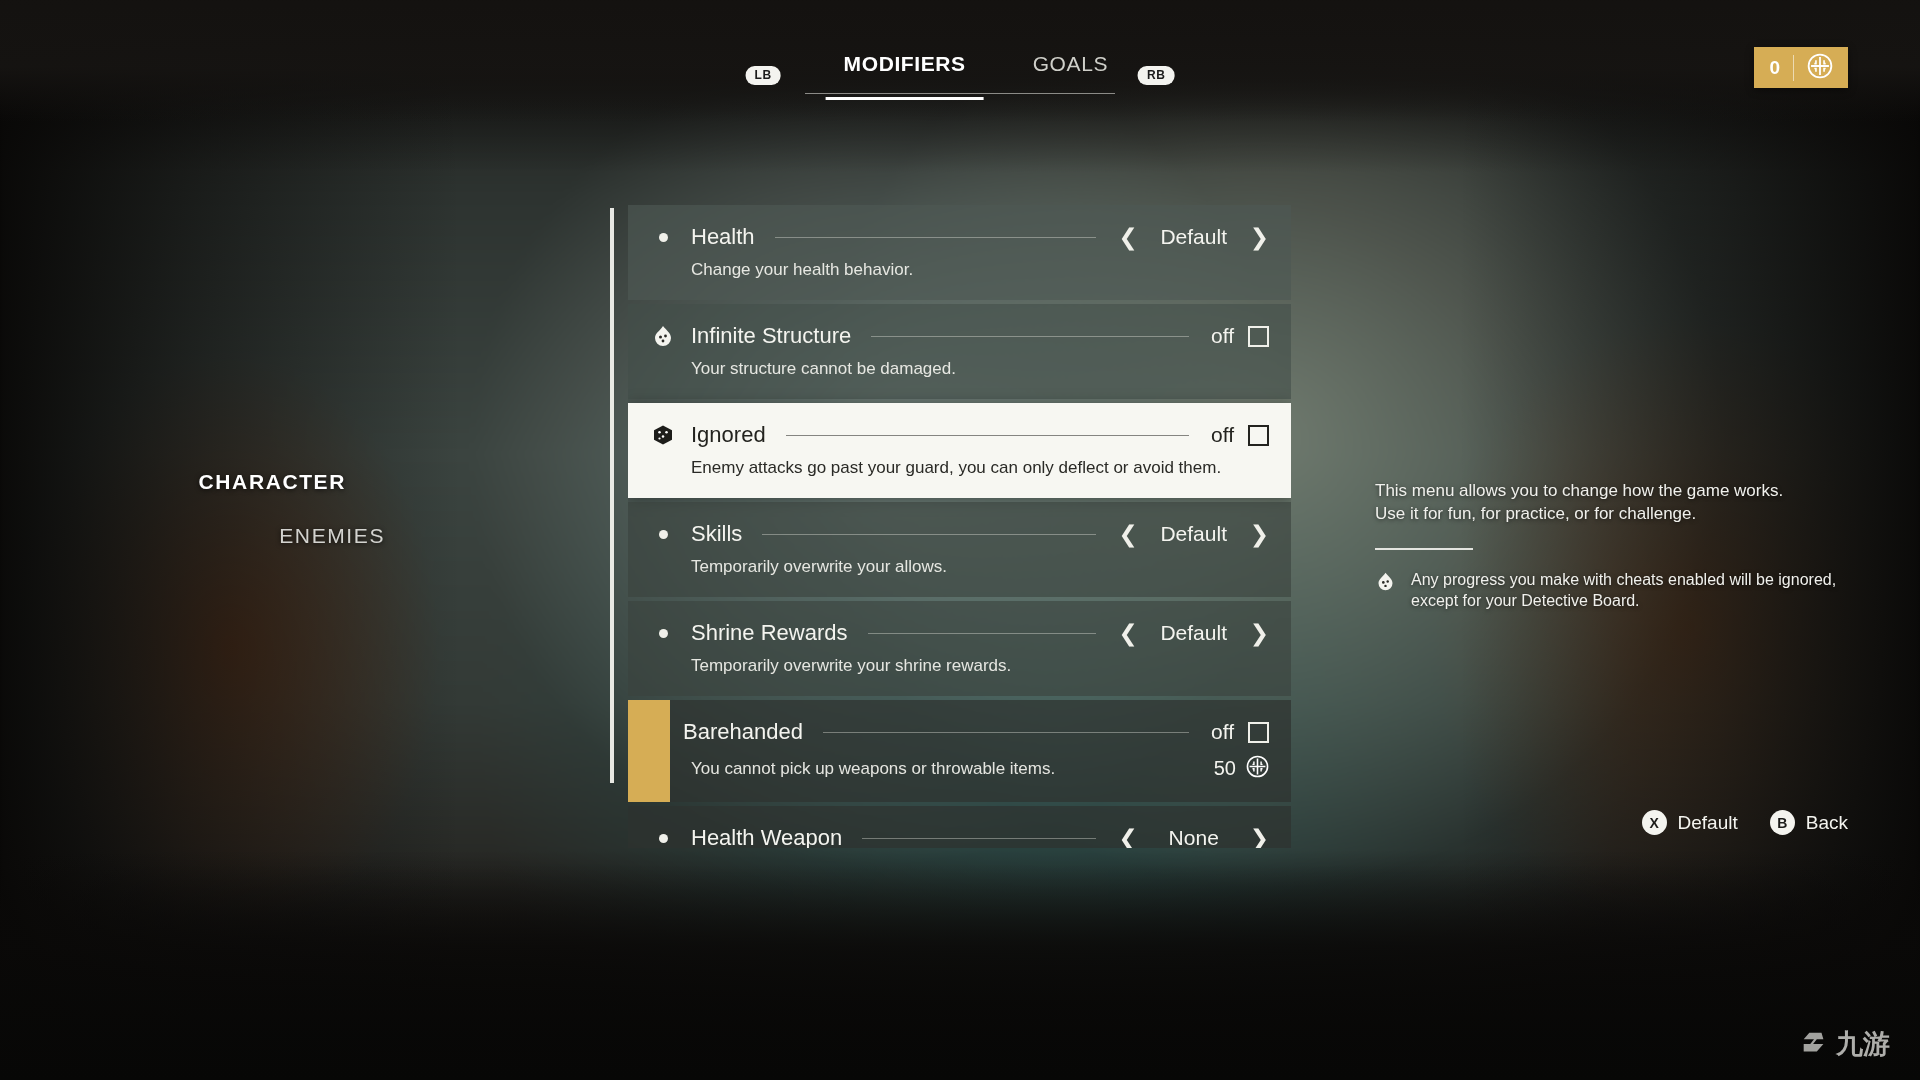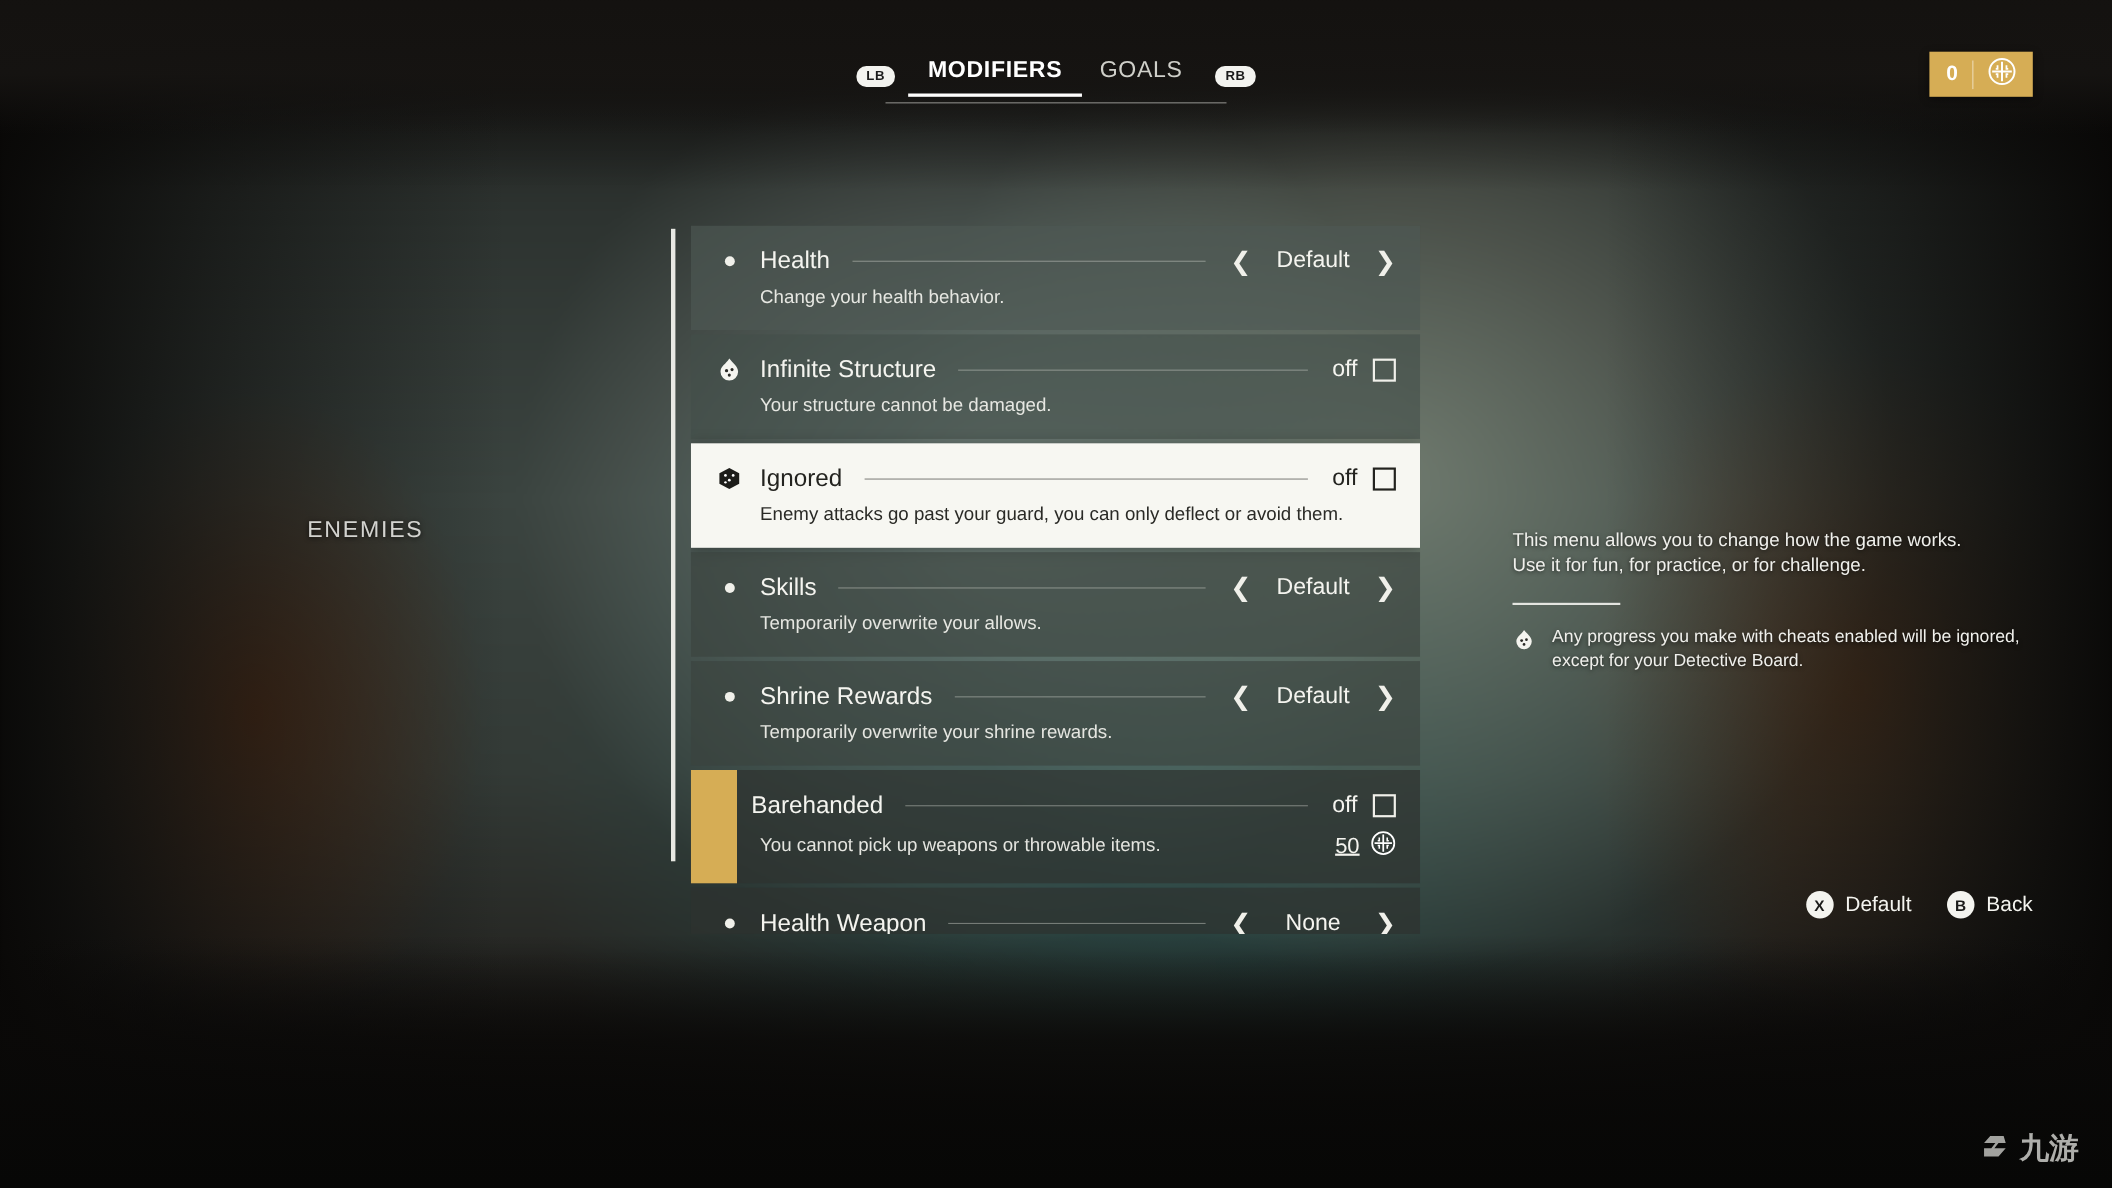--- a/index.html
+++ b/index.html
@@ -63,22 +63,22 @@
   .bumper {
     background: #f3f3ef; color: #1b1b1b;
     border-radius: 9px;
     font-size: 12px; font-weight: bold;
     padding: 3px 9px 4px 9px;
     letter-spacing: 0.5px;
     line-height: 1;
   }
   .tab {
     font-size: 21px; letter-spacing: 0.6px;
-    color: #cfcfc9; padding: 2px 4px 12px 4px;
-    position: relative; white-space: nowrap;
+    color: #cfcfc9; padding: 2px 4px 24px 4px;
+    position: relative; white-space: nowrap; margin-left: 33px;
   }
   .tab.active {
     color: #ffffff; font-weight: bold;
   }
   .tab.active::after {
     content: ""; position: absolute;
     left: -14px; right: -14px; bottom: 0; height: 3px;
     background: #ffffff;
   }
   .tabs-underline {
@@ -205,21 +205,21 @@
     padding: 10px 22px 0 63px;
   }
   .row-desc {
     font-size: 17px; color: rgba(242,242,237,0.93);
   }
   .row.selected .row-desc { color: #2a2a26; }
 
   .cost {
     display: flex; align-items: center; gap: 10px;
   }
-  .cost .num { font-size: 20px; color: #f4f4ef; text-decoration: underline; }
+  .cost .num { font-size: 20px; color: #f4f4ef; }
 
   .row.clipped {
     height: 42px; overflow: hidden; padding-top: 19px;
   }
 
   
   .info {
     position: absolute; left: 1375px; top: 480px; width: 470px;
   }
   .info p {
@@ -296,20 +296,21 @@
         <svg width="26" height="26" viewBox="0 0 32 32">
           <circle cx="16" cy="16" r="14" fill="none" stroke="#ffffff" stroke-width="2.2"></circle>
           <path d="M16 5 L16 27 M5 16 L27 16" stroke="#ffffff" stroke-width="2.2" fill="none"></path>
           <path d="M11 9 L11 13 L9 13 M21 9 L21 13 L23 13 M11 23 L11 19 L9 19 M21 23 L21 19 L23 19" stroke="#ffffff" stroke-width="2" fill="none"></path>
         </svg>
       </span>
     </div>
   </div>
 
   <div class="categories">
+    <div class="cat active cat-character">CHARACTER</div>
     <div class="cat cat-enemies">ENEMIES</div>
   </div>
 
   <div class="scroll-track"></div>
 
   <div class="list">
 
     <div class="row tone-a">
       <div class="row-main">
         <div class="row-icon">

